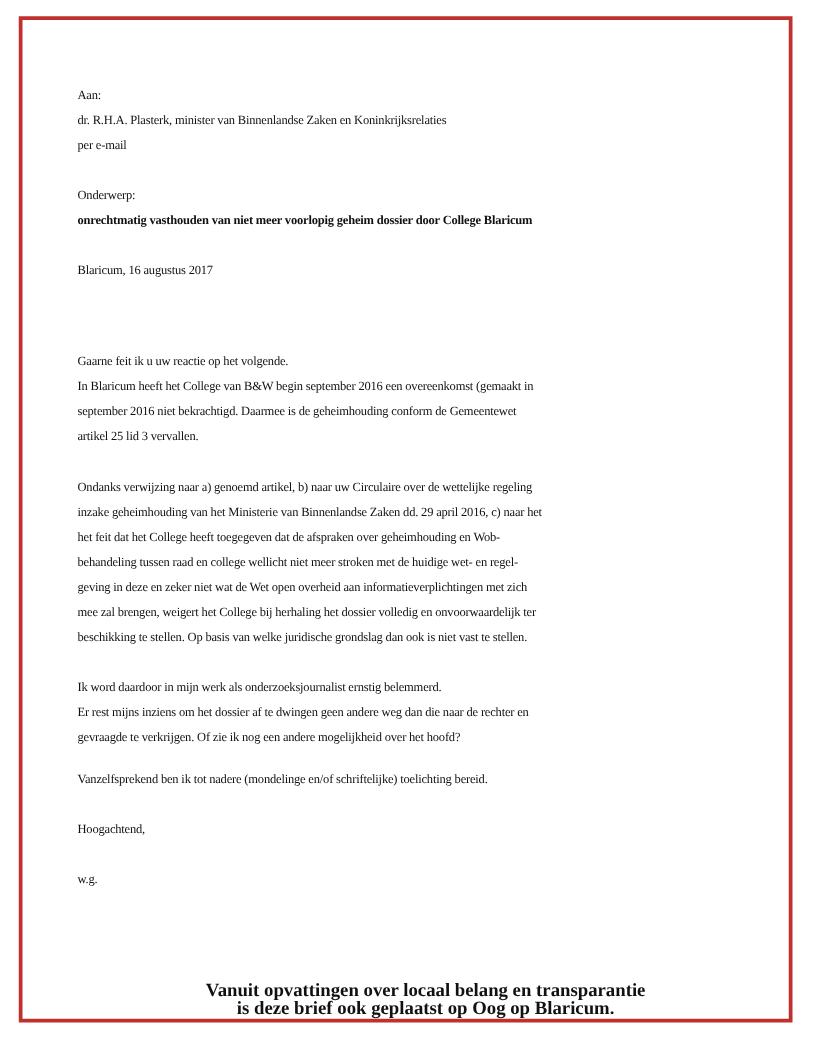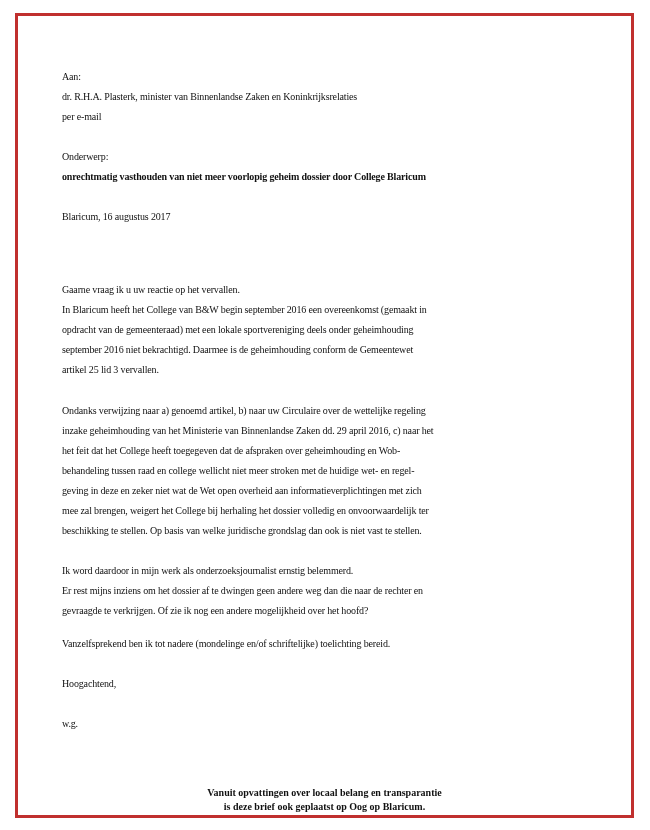--- a/index.html
+++ b/index.html
@@ -35,25 +35,25 @@
       margin-top: 43px;
     }
     .line { display: block; white-space: nowrap; height: 20px; }
     .gap { display: block; height: 20px; }
     .gap-lg { display: block; height: 33px; }
     .gap-md { display: block; height: 21px; }
     .bold { font-weight: bold; }
     .u { text-underline-offset: 2px; }
     .footer {
       position: absolute;
-      left: 15px;
+      left: 31px;
       width: 619px;
       top: 786px;
       text-align: center;
-      font-size: 10px;
+      font-size: 15px;
       line-height: 14px;
       font-weight: bold;
       color: #111111;
     }
     .footer span { display: block; }
   </style>
 </head>
 <body>
 
 <div class="frame"></div>
@@ -64,23 +64,22 @@
   <span class="line">per e-mail</span>
   <span class="gap"></span>
   <span class="line">Onderwerp:</span>
   <span class="line bold">onrechtmatig vasthouden van niet meer voorlopig geheim dossier door College Blaricum</span>
   <span class="gap"></span>
   <span class="line">Blaricum, 16 augustus 2017</span>
   <span class="gap-lg"></span>
   <span class="gap"></span>
 
   <div>
-    <span class="line">Gaarne vraag ik u uw reactie op het vervallen.</span>
+    <span class="line">Gaarne feit ik u uw reactie op het volgende.</span>
     <span class="line">In Blaricum heeft het College van B&amp;W begin september 2016 een overeenkomst (gemaakt in</span>
-    <span class="line">opdracht van de gemeenteraad) met een lokale sportvereniging deels onder geheimhouding</span>
     <span class="line"><span>september 2016 </span><span class="u">niet</span><span> bekrachtigd. Daarmee is de geheimhouding conform de Gemeentewet</span></span>
     <span class="line">artikel 25 lid 3 vervallen.</span>
   </div>
   <span class="gap-md"></span>
 
   <div>
     <span class="line"><span>Ondanks verwijzing naar a) genoemd artikel, b) naar </span><span class="u">uw Circulaire over de wettelijke regeling</span></span>
     <span class="line"><span class="u">inzake geheimhouding van het Ministerie van Binnenlandse Zaken dd. 29 april 2016</span><span>, c) naar het</span></span>
     <span class="line">het feit dat het College heeft toegegeven dat de afspraken over geheimhouding en Wob-</span>
     <span class="line">behandeling tussen raad en college wellicht niet meer stroken met de huidige wet- en regel-</span>

